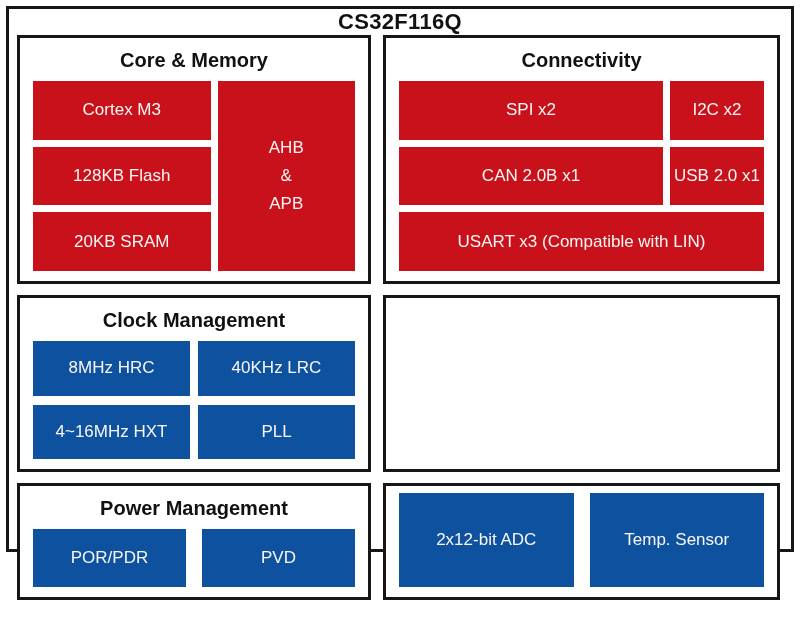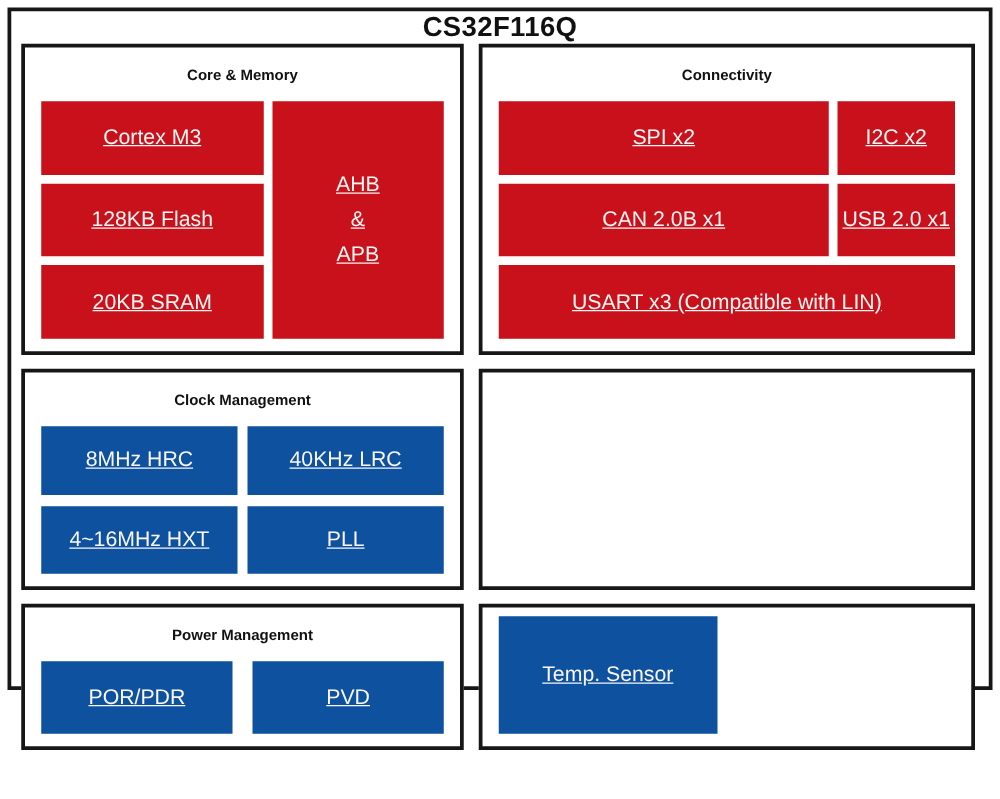--- a/index.html
+++ b/index.html
@@ -38,41 +38,40 @@
   }
   .section {
     border: 3px solid #161616;
     background: #ffffff;
     display: flex;
     flex-direction: column;
   }
   .section-title {
     padding-top: 8px;
     text-align: center;
-    font-size: 12px;
+    font-size: 20px;
     font-weight: bold;
     color: #111111;
     line-height: 28px;
   }
   .blocks {
     flex: 1;
     display: grid;
     margin: 7px 13px 10px;
     gap: 7px;
   }
   .block {
     display: flex;
     align-items: center;
     justify-content: center;
     text-align: center;
     color: #f9f6f5;
     font-size: 17px;
     line-height: 1.3;
     padding: 2px 4px;
-    text-decoration: underline;
   }
   .red  { background: #c8111a; }
   .blue { background: #0d519f; }
   
   .blocks.core { grid-template-columns: 177fr 137fr; }
   .core-stack {
     display: grid;
     grid-template-rows: 1fr 1fr 1fr;
     gap: 7px;
   }
@@ -145,18 +144,19 @@
     <div class="section">
       <div class="section-title">Power Management</div>
       <div class="blocks one-row">
         <div class="block blue">POR/PDR</div>
         <div class="block blue">PVD</div>
       </div>
     </div>
 
     <div class="section">
       <div class="blocks one-row">
+        <div class="block blue">2x12-bit ADC</div>
         <div class="block blue">Temp. Sensor</div>
       </div>
     </div>
 
   </div>
 </div>
 
 </body></html>

